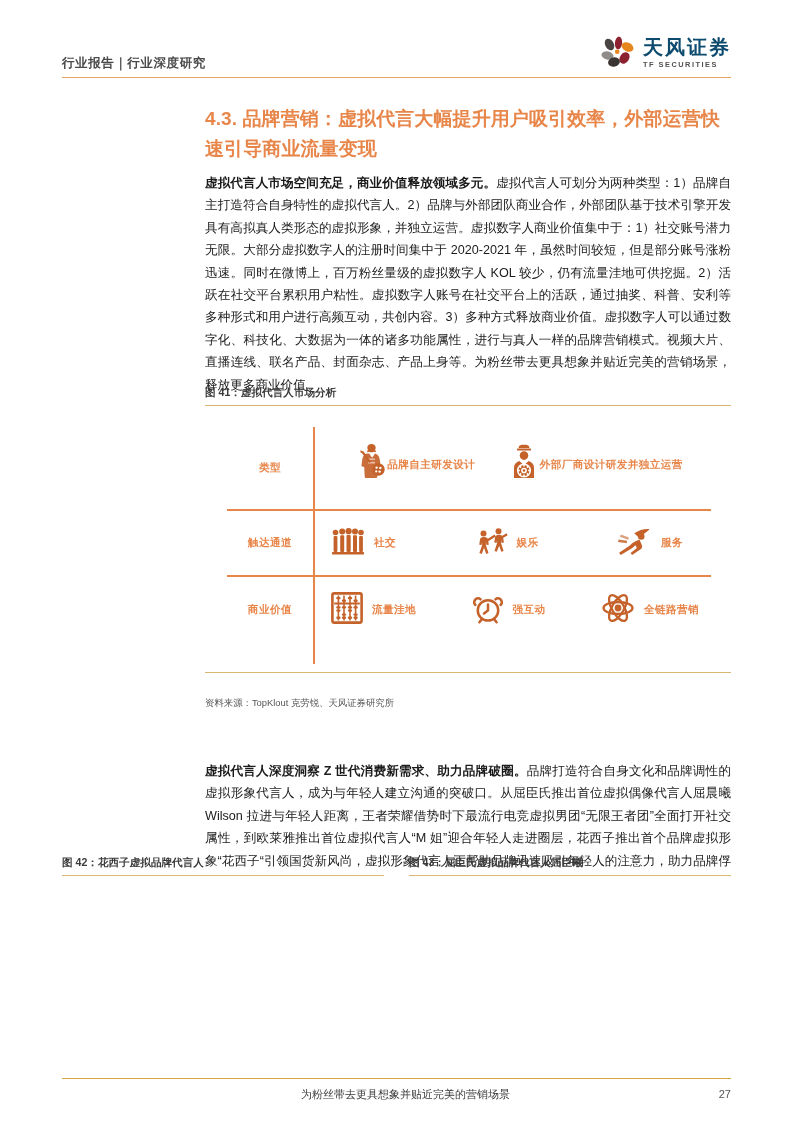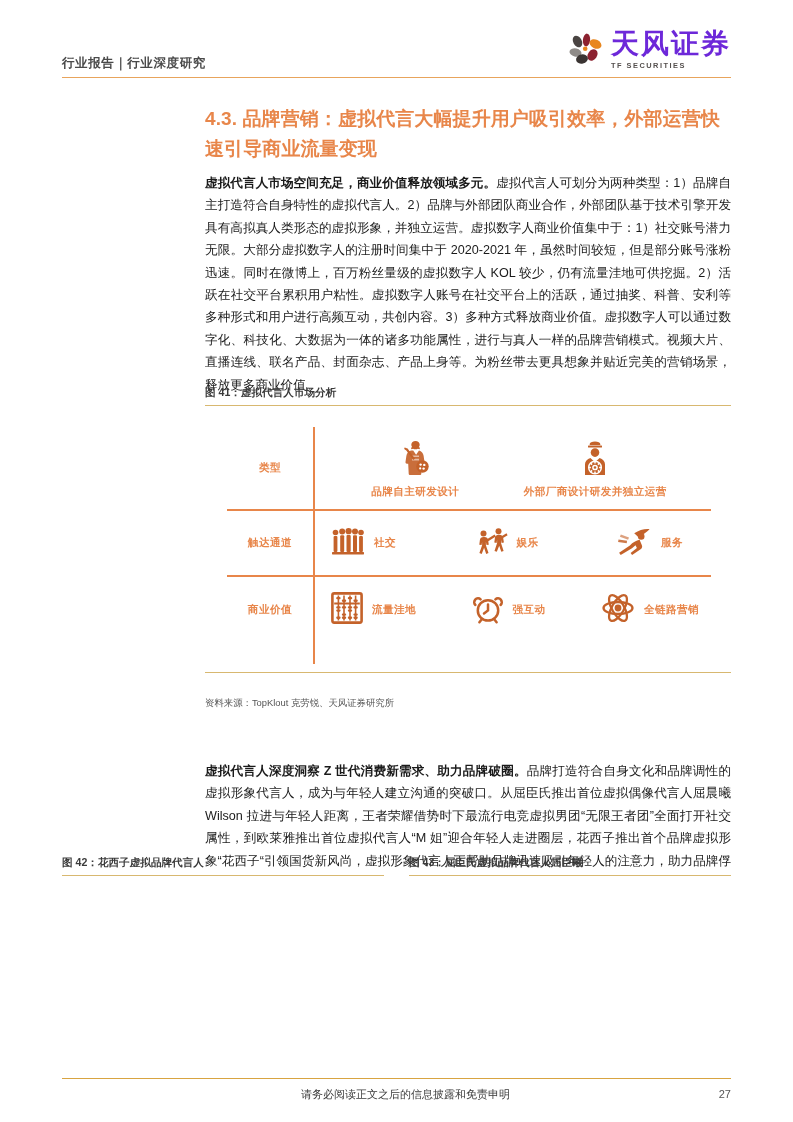--- a/index.html
+++ b/index.html
@@ -44,23 +44,23 @@
     padding-bottom: 2px;
   }
   .logo-mark {
     width: 36px;
     height: 34px;
     position: relative;
     flex: none;
   }
   .logo-text { display: flex; flex-direction: column; align-items: flex-start; }
   .logo-cn {
-    font-size: 28px;
-    font-weight: bold;
-    color: #6d28d9;
+    font-size: 20px;
+    font-weight: bold;
+    color: #0c4a6e;
     letter-spacing: 2px;
     line-height: 1.06;
     font-family: "DejaVu Sans", "Liberation Sans", sans-serif;
   }
   .logo-en {
     font-size: 7.4px;
     font-weight: bold;
     color: #55504e;
     letter-spacing: 1.5px;
     margin-top: 2px;
@@ -162,21 +162,21 @@
     flex: 1;
     display: flex;
     align-items: center;
     height: 100%;
     padding-left: 18px;
   }
 
   
   .ditem-col {
     display: flex;
-    flex-direction: column;
+    flex-direction: row;
     align-items: center;
     justify-content: flex-end;
     height: 100%;
     padding-bottom: 10px;
   }
   .ditem-col .dlabel { margin-top: 4px; }
   
   .ditem-row {
     display: flex;
     flex-direction: row;
@@ -471,17 +471,17 @@
       <div class="fig-half-cap">图 42：花西子虚拟品牌代言人</div>
       <div class="fig-half-body"></div>
     </div>
     <div class="fig-half">
       <div class="fig-half-cap">图 43：屈臣氏虚拟品牌代言人屈臣曦</div>
       <div class="fig-half-body"></div>
     </div>
   </div>
 
   <div class="footer">
-    <div class="footer-note">请务必阅读正文之后的信息披露和免责申明</div>
+    <div class="footer-note">为粉丝带去更具想象并贴近完美的营销场景</div>
     <div class="footer-page">27</div>
   </div>
 
 </div>
 
 </body></html>

